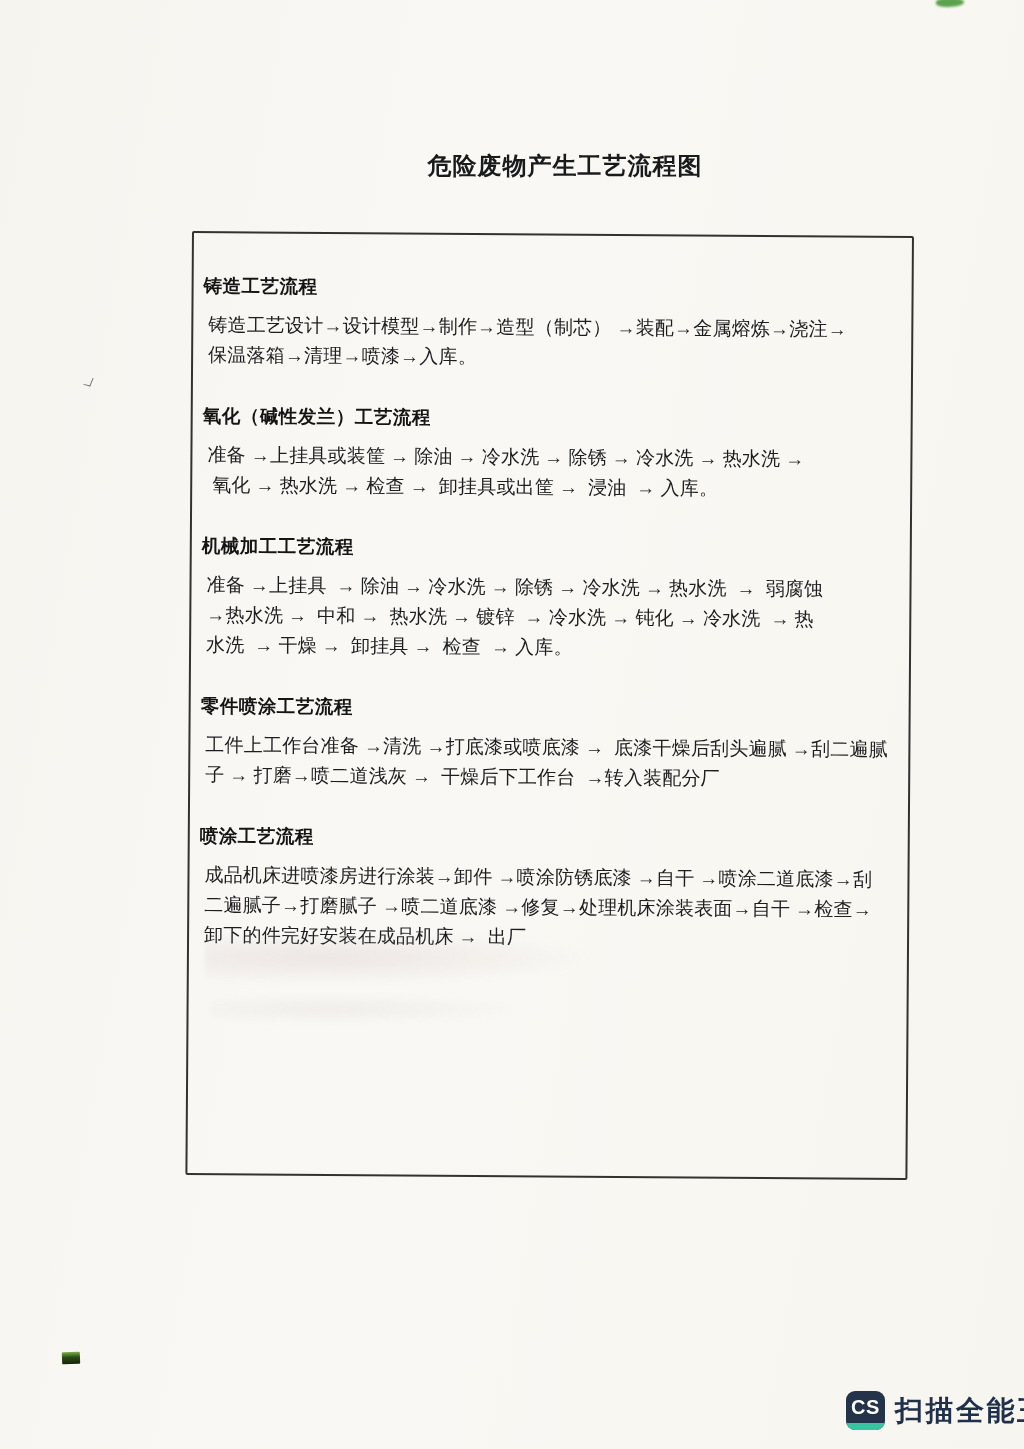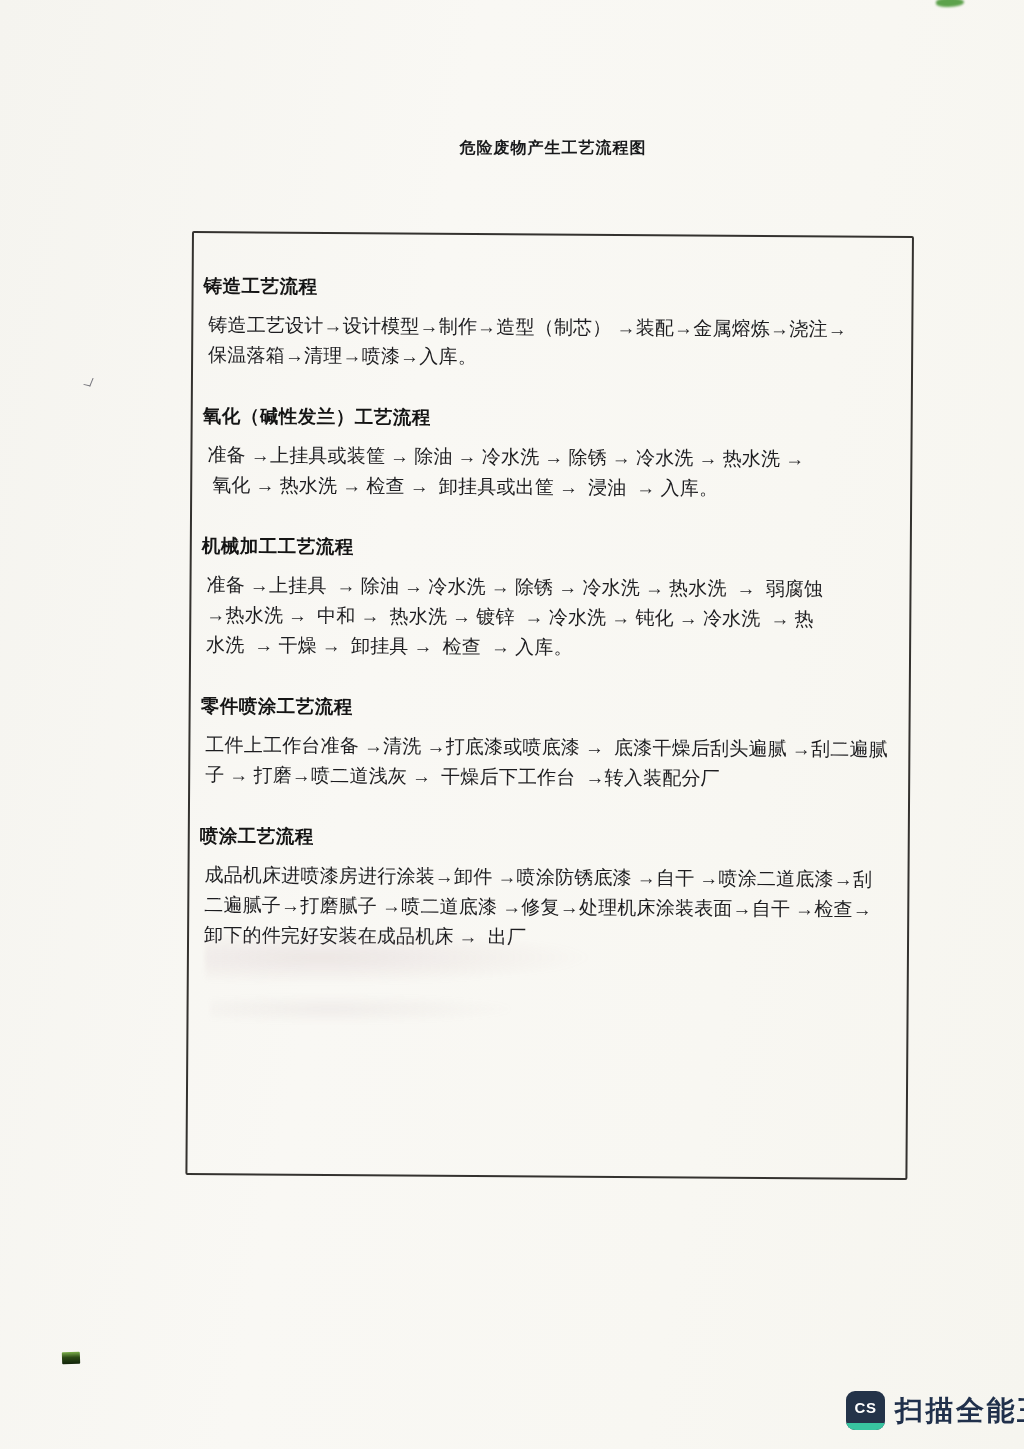--- a/index.html
+++ b/index.html
@@ -13,23 +13,23 @@
     font-family: "Liberation Sans", sans-serif;
     color: #1c1c1e;
   }
 
   
   .doc-title {
     position: absolute;
     left: 192px;
     top: 138px;
     width: 722px;
-    margin: 0;
+    margin: 12px;
     text-align: center;
-    font-size: 16px;
+    font-size: 24px;
     font-weight: bold;
     letter-spacing: 1px;
     color: #191a1c;
     font-family: "Liberation Sans", sans-serif;
   }
 
   
   .flow-box {
     position: absolute;
     left: 192px;
@@ -118,21 +118,21 @@
     border-radius: 9px;
     overflow: hidden;
     flex: 0 0 auto;
   }
   .cs-logo-text {
     position: absolute;
     top: 0; left: 0; width: 100%; height: 32px;
     display: flex; align-items: center; justify-content: center;
     color: #ffffff;
     font-weight: bold;
-    font-size: 15px;
+    font-size: 20px;
     letter-spacing: 0.5px;
     font-family: "Liberation Sans", sans-serif;
   }
   .cs-logo-strip {
     position: absolute;
     bottom: 0; left: 0;
     width: 100%; height: 7px;
     background: #38c4a0;
   }
   .cs-app-name {

